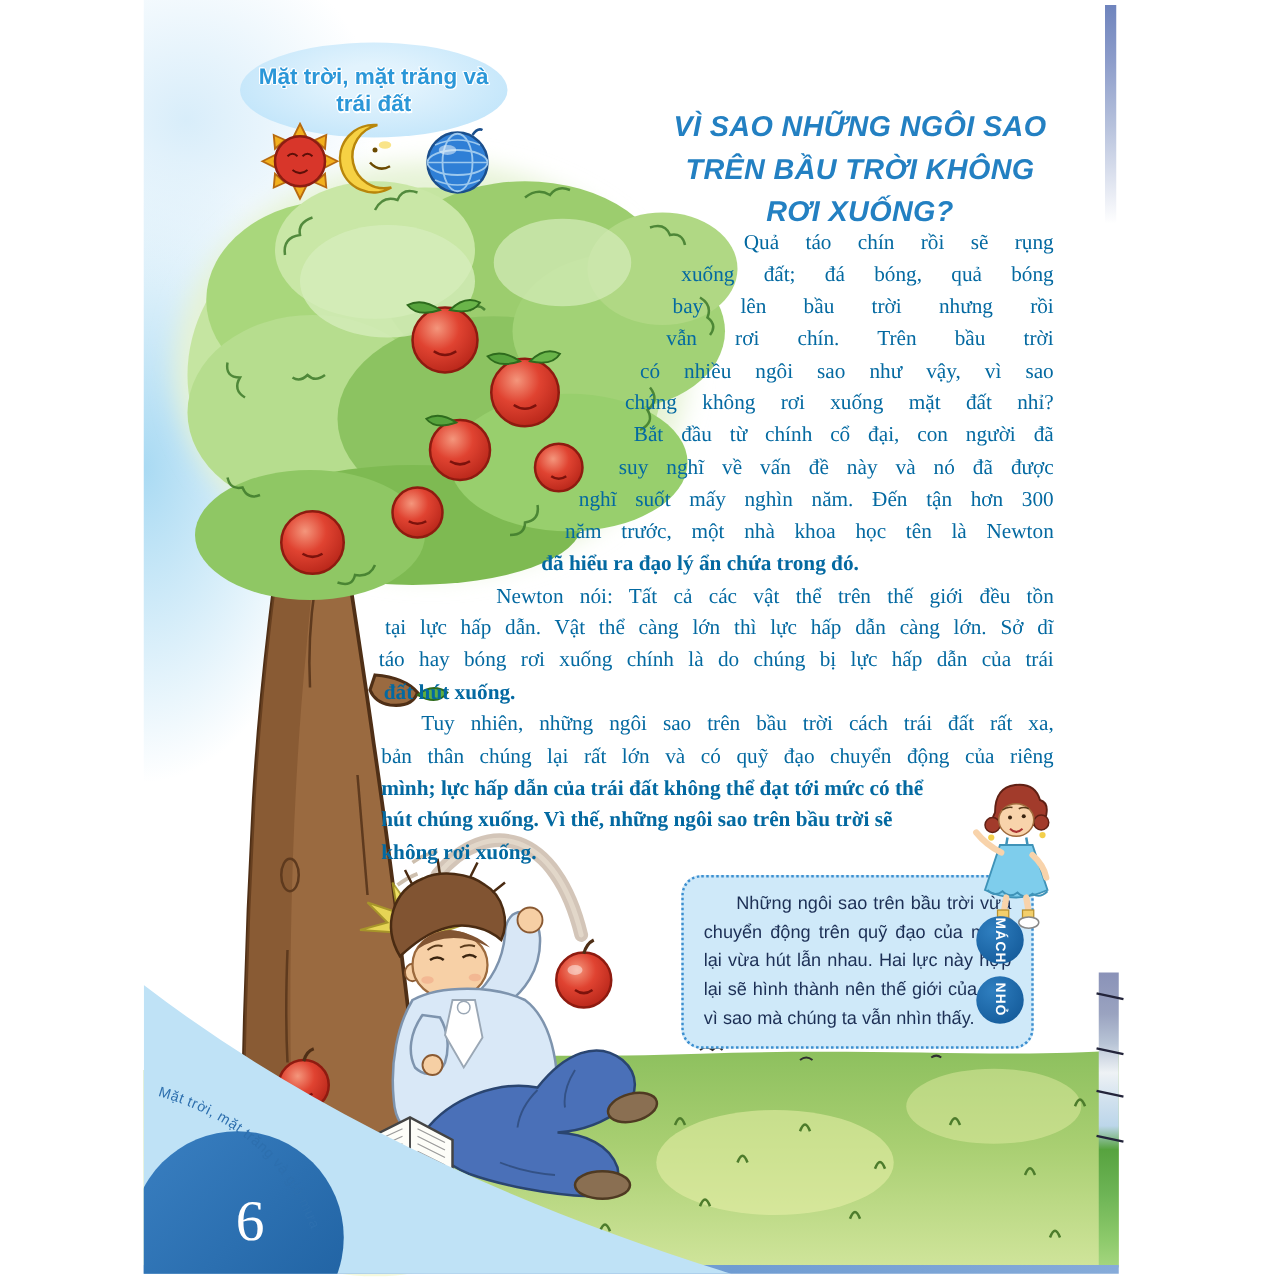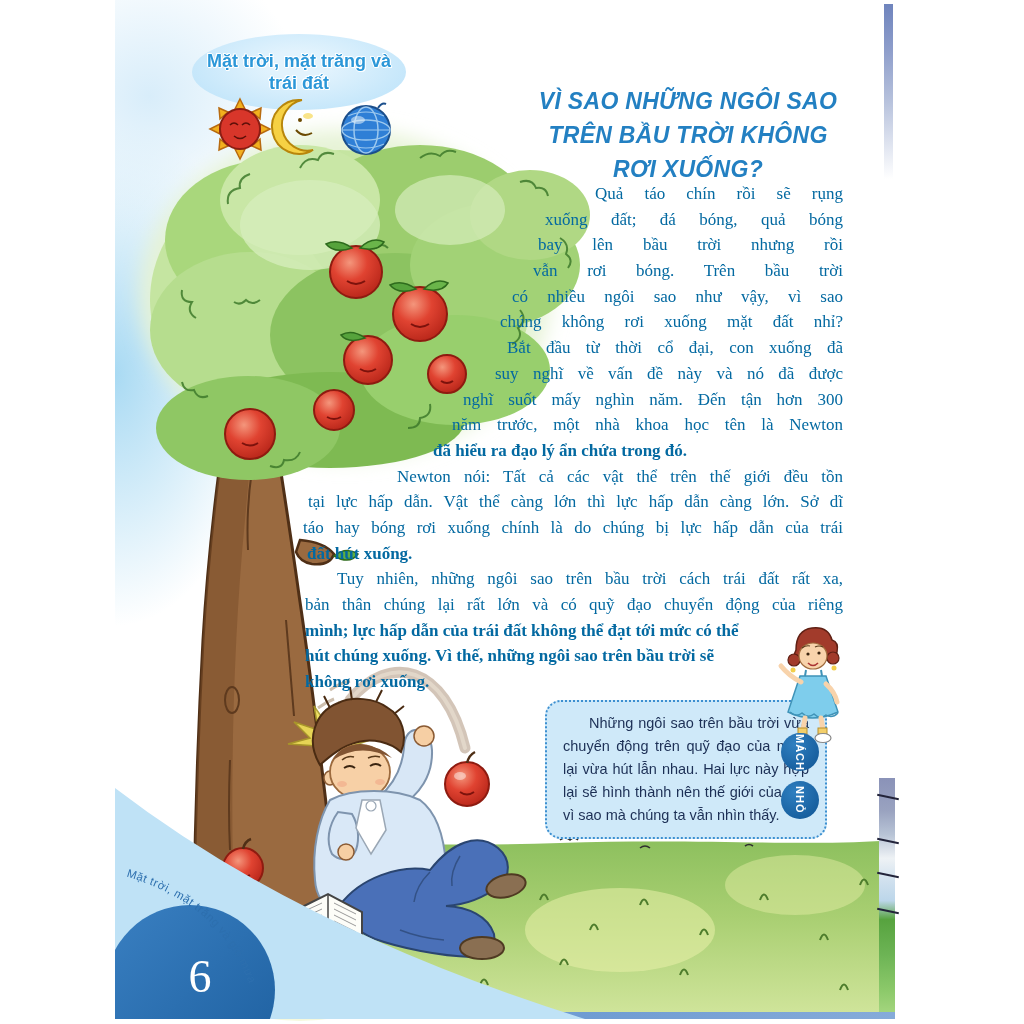--- a/index.html
+++ b/index.html
@@ -277,25 +277,25 @@
   <div id="title" class="abs">
     <div>VÌ SAO NHỮNG NGÔI SAO</div>
     <div>TRÊN BẦU TRỜI KHÔNG</div>
     <div>RƠI XUỐNG?</div>
   </div>
 
   <div id="article" class="abs">
     <div class="bl jl" style="padding-left:295px">Quả táo chín rồi sẽ rụng</div>
     <div class="bl jl" style="padding-left:245px">xuống đất; đá bóng, quả bóng</div>
     <div class="bl jl" style="padding-left:238px">bay  lên bầu trời nhưng rồi</div>
-    <div class="bl jl" style="padding-left:233px">vẫn rơi bóng. Trên bầu trời</div>
+    <div class="bl jl" style="padding-left:233px">vẫn rơi chín. Trên bầu trời</div>
     <div class="bl jl" style="padding-left:212px">có nhiều ngôi sao như vậy, vì sao</div>
     <div class="bl jl" style="padding-left:200px">chúng không rơi xuống mặt đất nhỉ?</div>
 
-    <div class="bl jl" style="padding-left:207px">Bắt đầu từ thời cổ đại, con xuống đã</div>
+    <div class="bl jl" style="padding-left:207px">Bắt đầu từ chính cổ đại, con người đã</div>
     <div class="bl jl" style="padding-left:195px">suy nghĩ về vấn đề này và nó đã được</div>
     <div class="bl jl" style="padding-left:163px">nghĩ suốt mấy nghìn năm. Đến tận hơn 300</div>
     <div class="bl jl" style="padding-left:152px">năm trước, một nhà khoa học tên là Newton</div>
     <div class="bl ll" style="padding-left:133px">đã hiểu ra đạo lý ẩn chứa trong đó.</div>
 
     <div class="bl jl" style="padding-left:97px">Newton nói: Tất cả các vật thể trên thế giới đều tồn</div>
     <div class="bl jl" style="padding-left:8px">tại lực hấp dẫn. Vật thể càng lớn thì lực hấp dẫn càng lớn. Sở dĩ</div>
     <div class="bl jl" style="padding-left:3px">táo hay bóng rơi xuống chính là do chúng bị lực hấp dẫn của trái</div>
     <div class="bl ll" style="padding-left:7px">đất hút xuống.</div>
 

